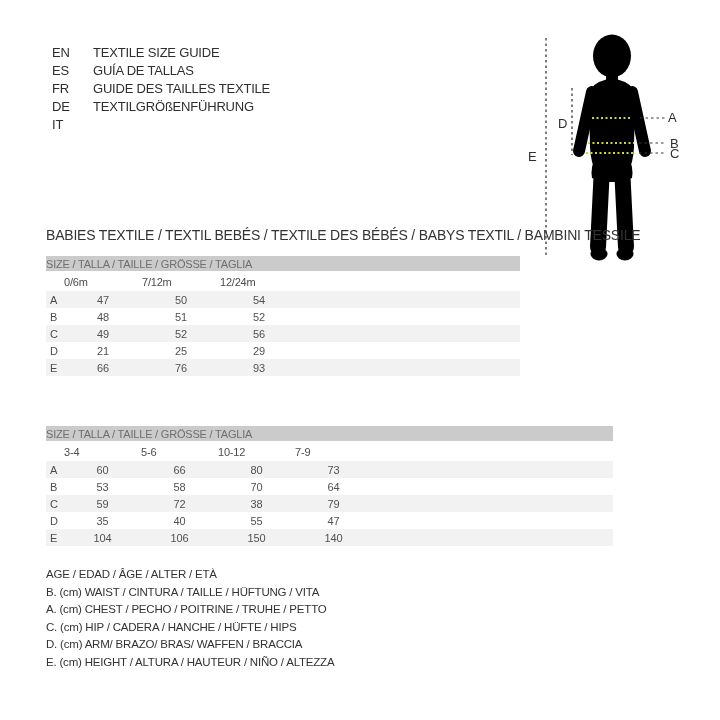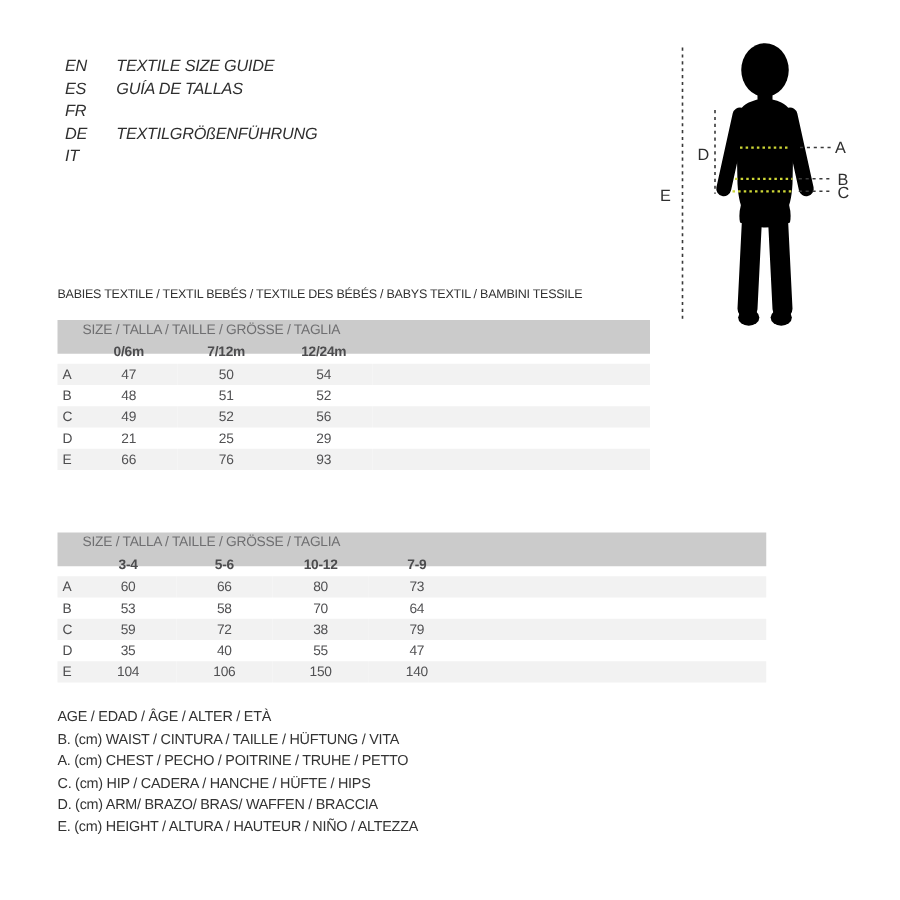--- a/index.html
+++ b/index.html
@@ -3,40 +3,40 @@
 <meta charset="utf-8">
 <style>
   html,body{margin:0;padding:0;background:#fff;}
   #canvas{
     position:relative;width:720px;height:720px;background:#ffffff;
     font-family:"Liberation Sans",sans-serif;
     letter-spacing:-0.2px;color:#2e2e2e;overflow:hidden;
   }
   
   .langs{position:absolute;left:52px;top:44px;font-size:13px;line-height:18px;}
-  .lang-row{display:flex;font-style:italic;}
+  .lang-row{display:flex;}
   .lang-code{width:41px;flex:0 0 41px;}
   
   .figure{position:absolute;left:520px;top:25px;width:200px;height:245px;}
   .figure text{font-family:"Liberation Sans",sans-serif;font-size:13px;fill:#2f2f2f;letter-spacing:0;}
   
-  .sec-title{position:absolute;left:46px;font-size:10px;line-height:13px;color:#333333;white-space:nowrap;}
+  .sec-title{position:absolute;left:46px;font-size:14px;line-height:13px;color:#333333;white-space:nowrap;}
   .babies-title{top:229px;}
   .children-title{top:402px;}
   
-  .size-bar{position:absolute;left:46px;height:27px;line-height:16px;background:#cbcbcb;
-    color:#6f6f71;font-size:11px;padding-left:20px;box-sizing:border-box;white-space:nowrap;}
+  .size-bar{position:absolute;left:46px;height:15px;line-height:16px;background:#cbcbcb;
+    color:#6f6f71;font-size:11px;padding-left:0;box-sizing:border-box;white-space:nowrap;}
   .babies-bar{top:256px;width:474px;}
   .children-bar{top:426px;width:567px;}
   
   table{position:absolute;left:46px;border-collapse:collapse;table-layout:fixed;
     font-size:11px;color:#515153;}
   .babies-tbl{top:272px;width:474px;}
   .children-tbl{top:442px;width:567px;}
-  th{font-weight:bold;height:19px;text-align:center;color:#4c4c4e;padding:0;}
+  th{font-weight:normal;height:19px;text-align:left;color:#4c4c4e;padding:0;}
   td{height:17px;text-align:center;padding:0;}
   td.rl{text-align:left;padding-left:4px;color:#4c4c4e;}
   tbody tr:nth-child(odd){background:#f2f2f2;}
   
   .legend{position:absolute;left:46px;top:566px;font-size:11.5px;line-height:17.5px;color:#333333;white-space:nowrap;}
 </style>
 </head>
 <body>
 
 <div id="canvas">
@@ -45,20 +45,21 @@
     <div class="lang-row">
       <span class="lang-code">EN</span>
       <span class="lang-label">TEXTILE SIZE GUIDE</span>
     </div>
     <div class="lang-row">
       <span class="lang-code">ES</span>
       <span class="lang-label">GUÍA DE TALLAS</span>
     </div>
     <div class="lang-row">
       <span class="lang-code">FR</span>
+      <span class="lang-label">GUIDE DES TAILLES TEXTILE</span>
     </div>
     <div class="lang-row">
       <span class="lang-code">DE</span>
       <span class="lang-label">TEXTILGRÖßENFÜHRUNG</span>
     </div>
     <div class="lang-row">
       <span class="lang-code">IT</span>
     </div>
   </div>
 

